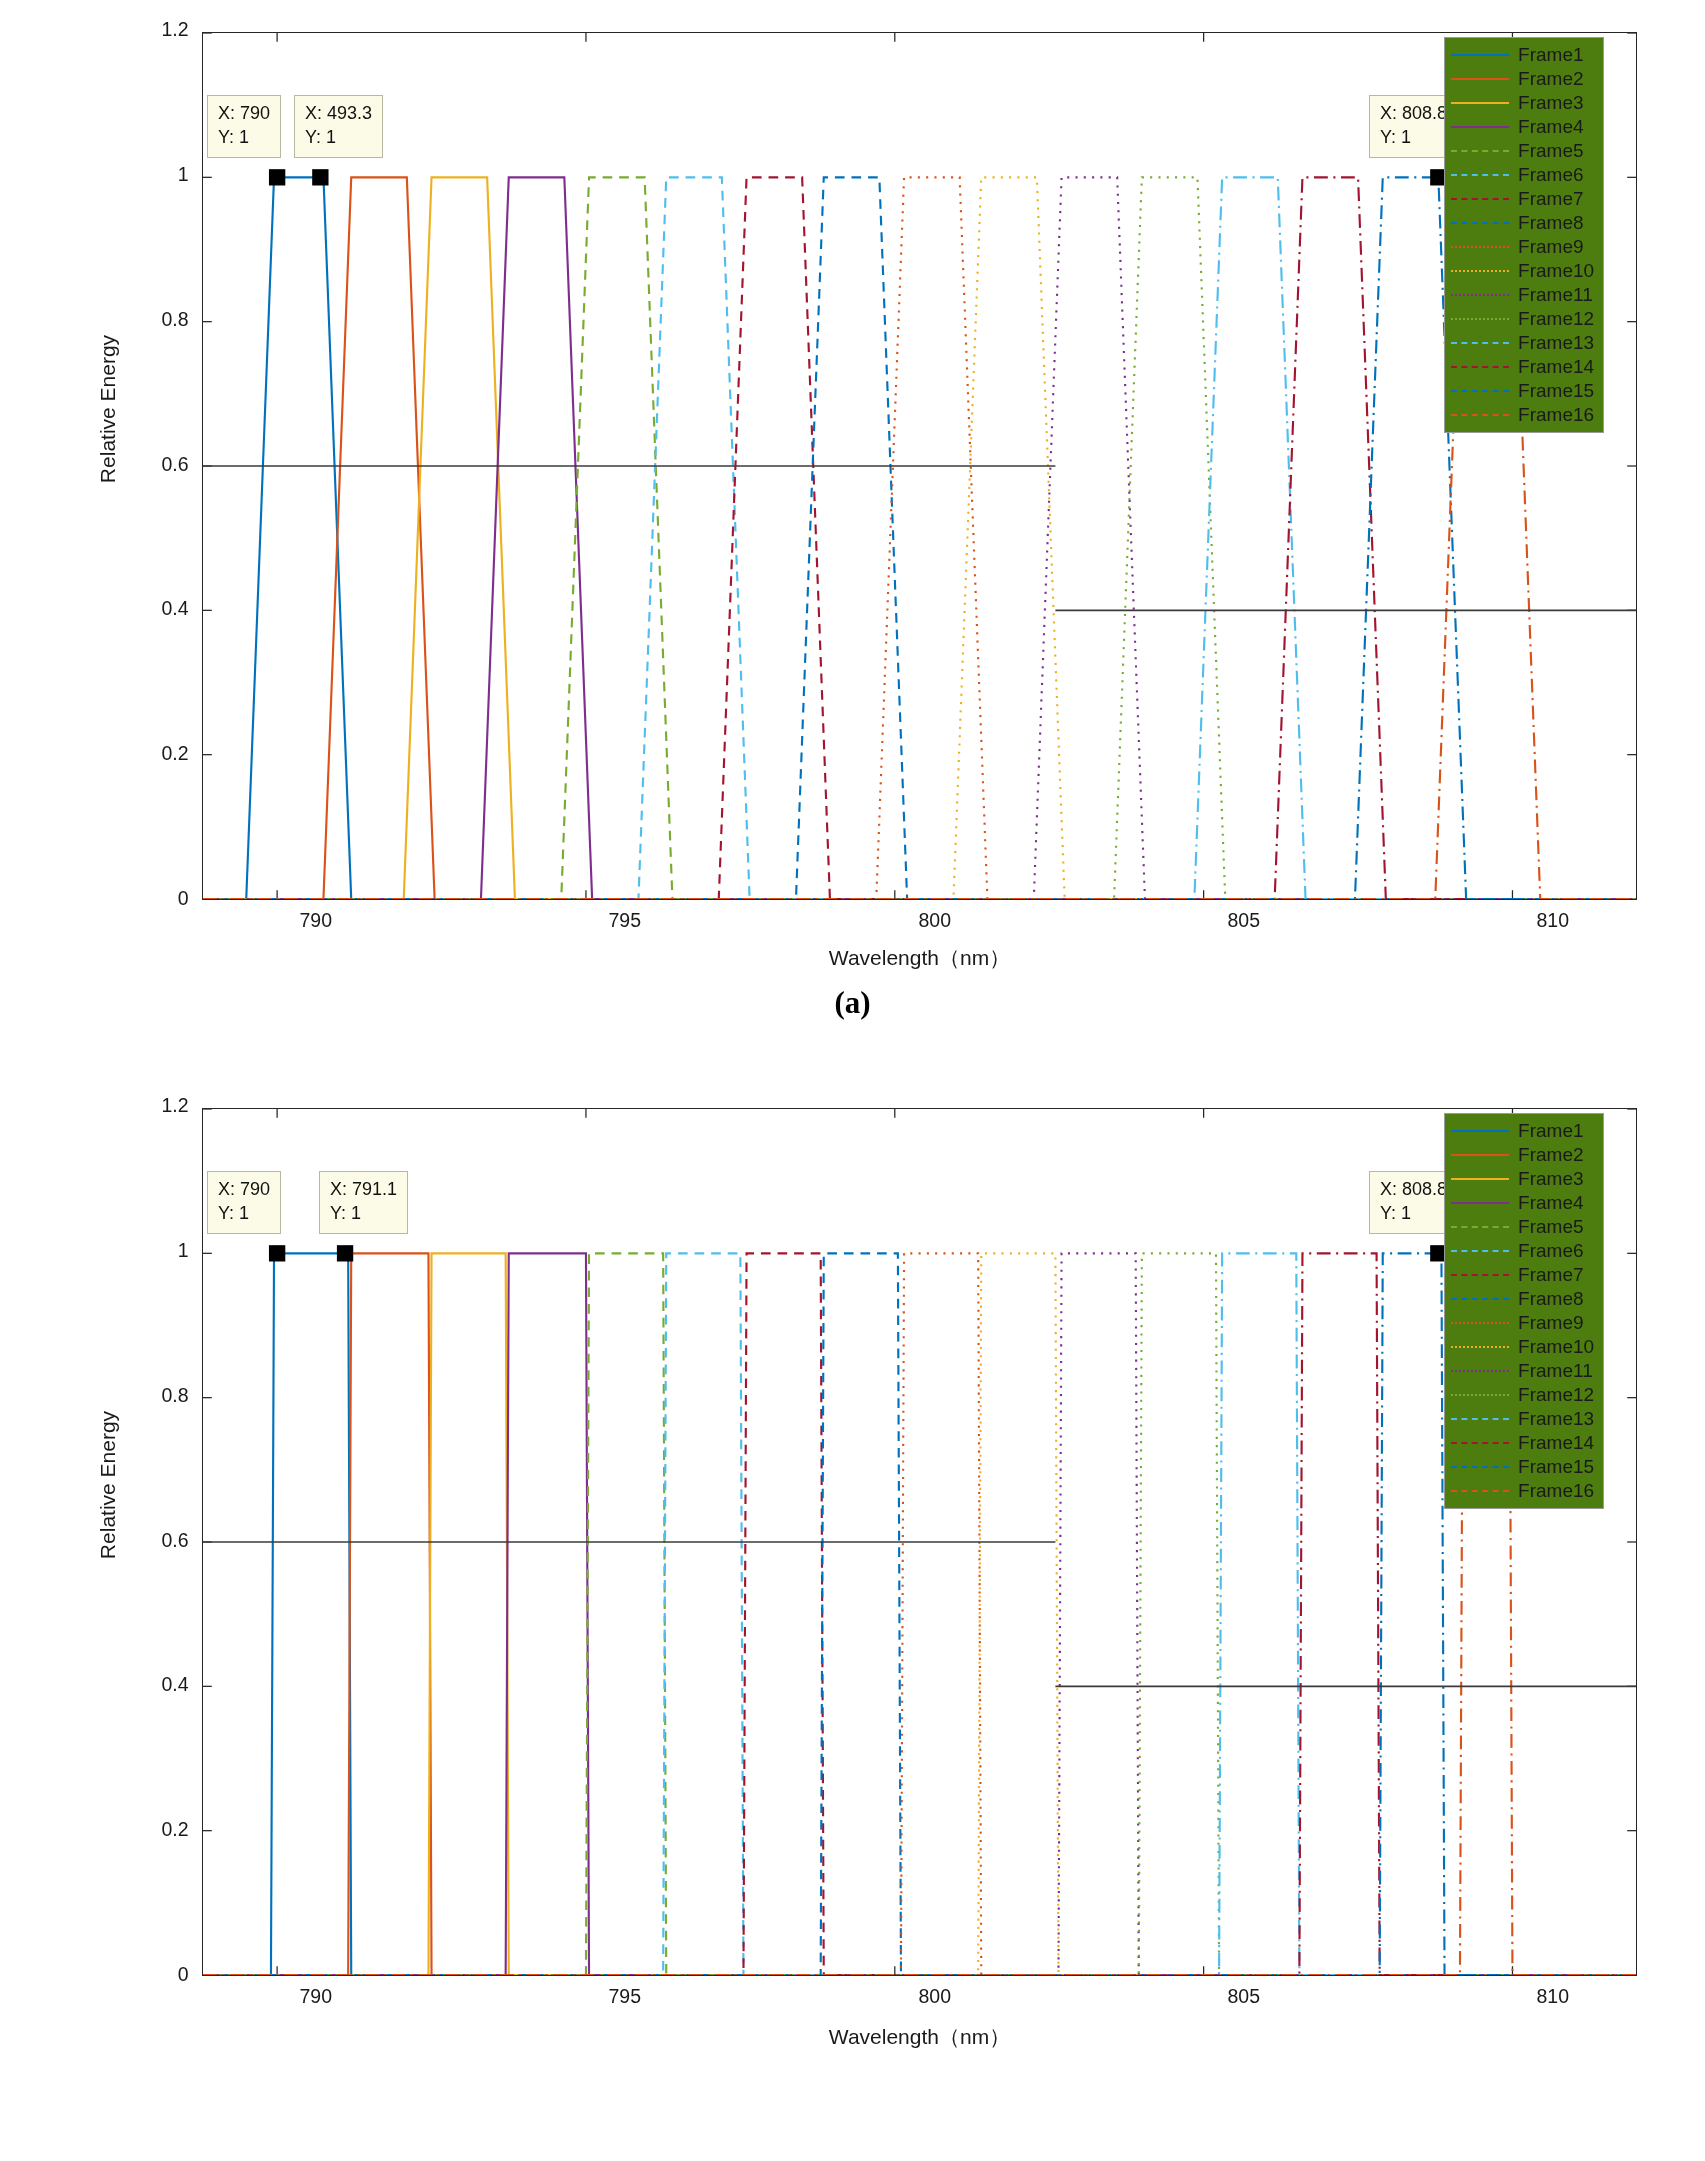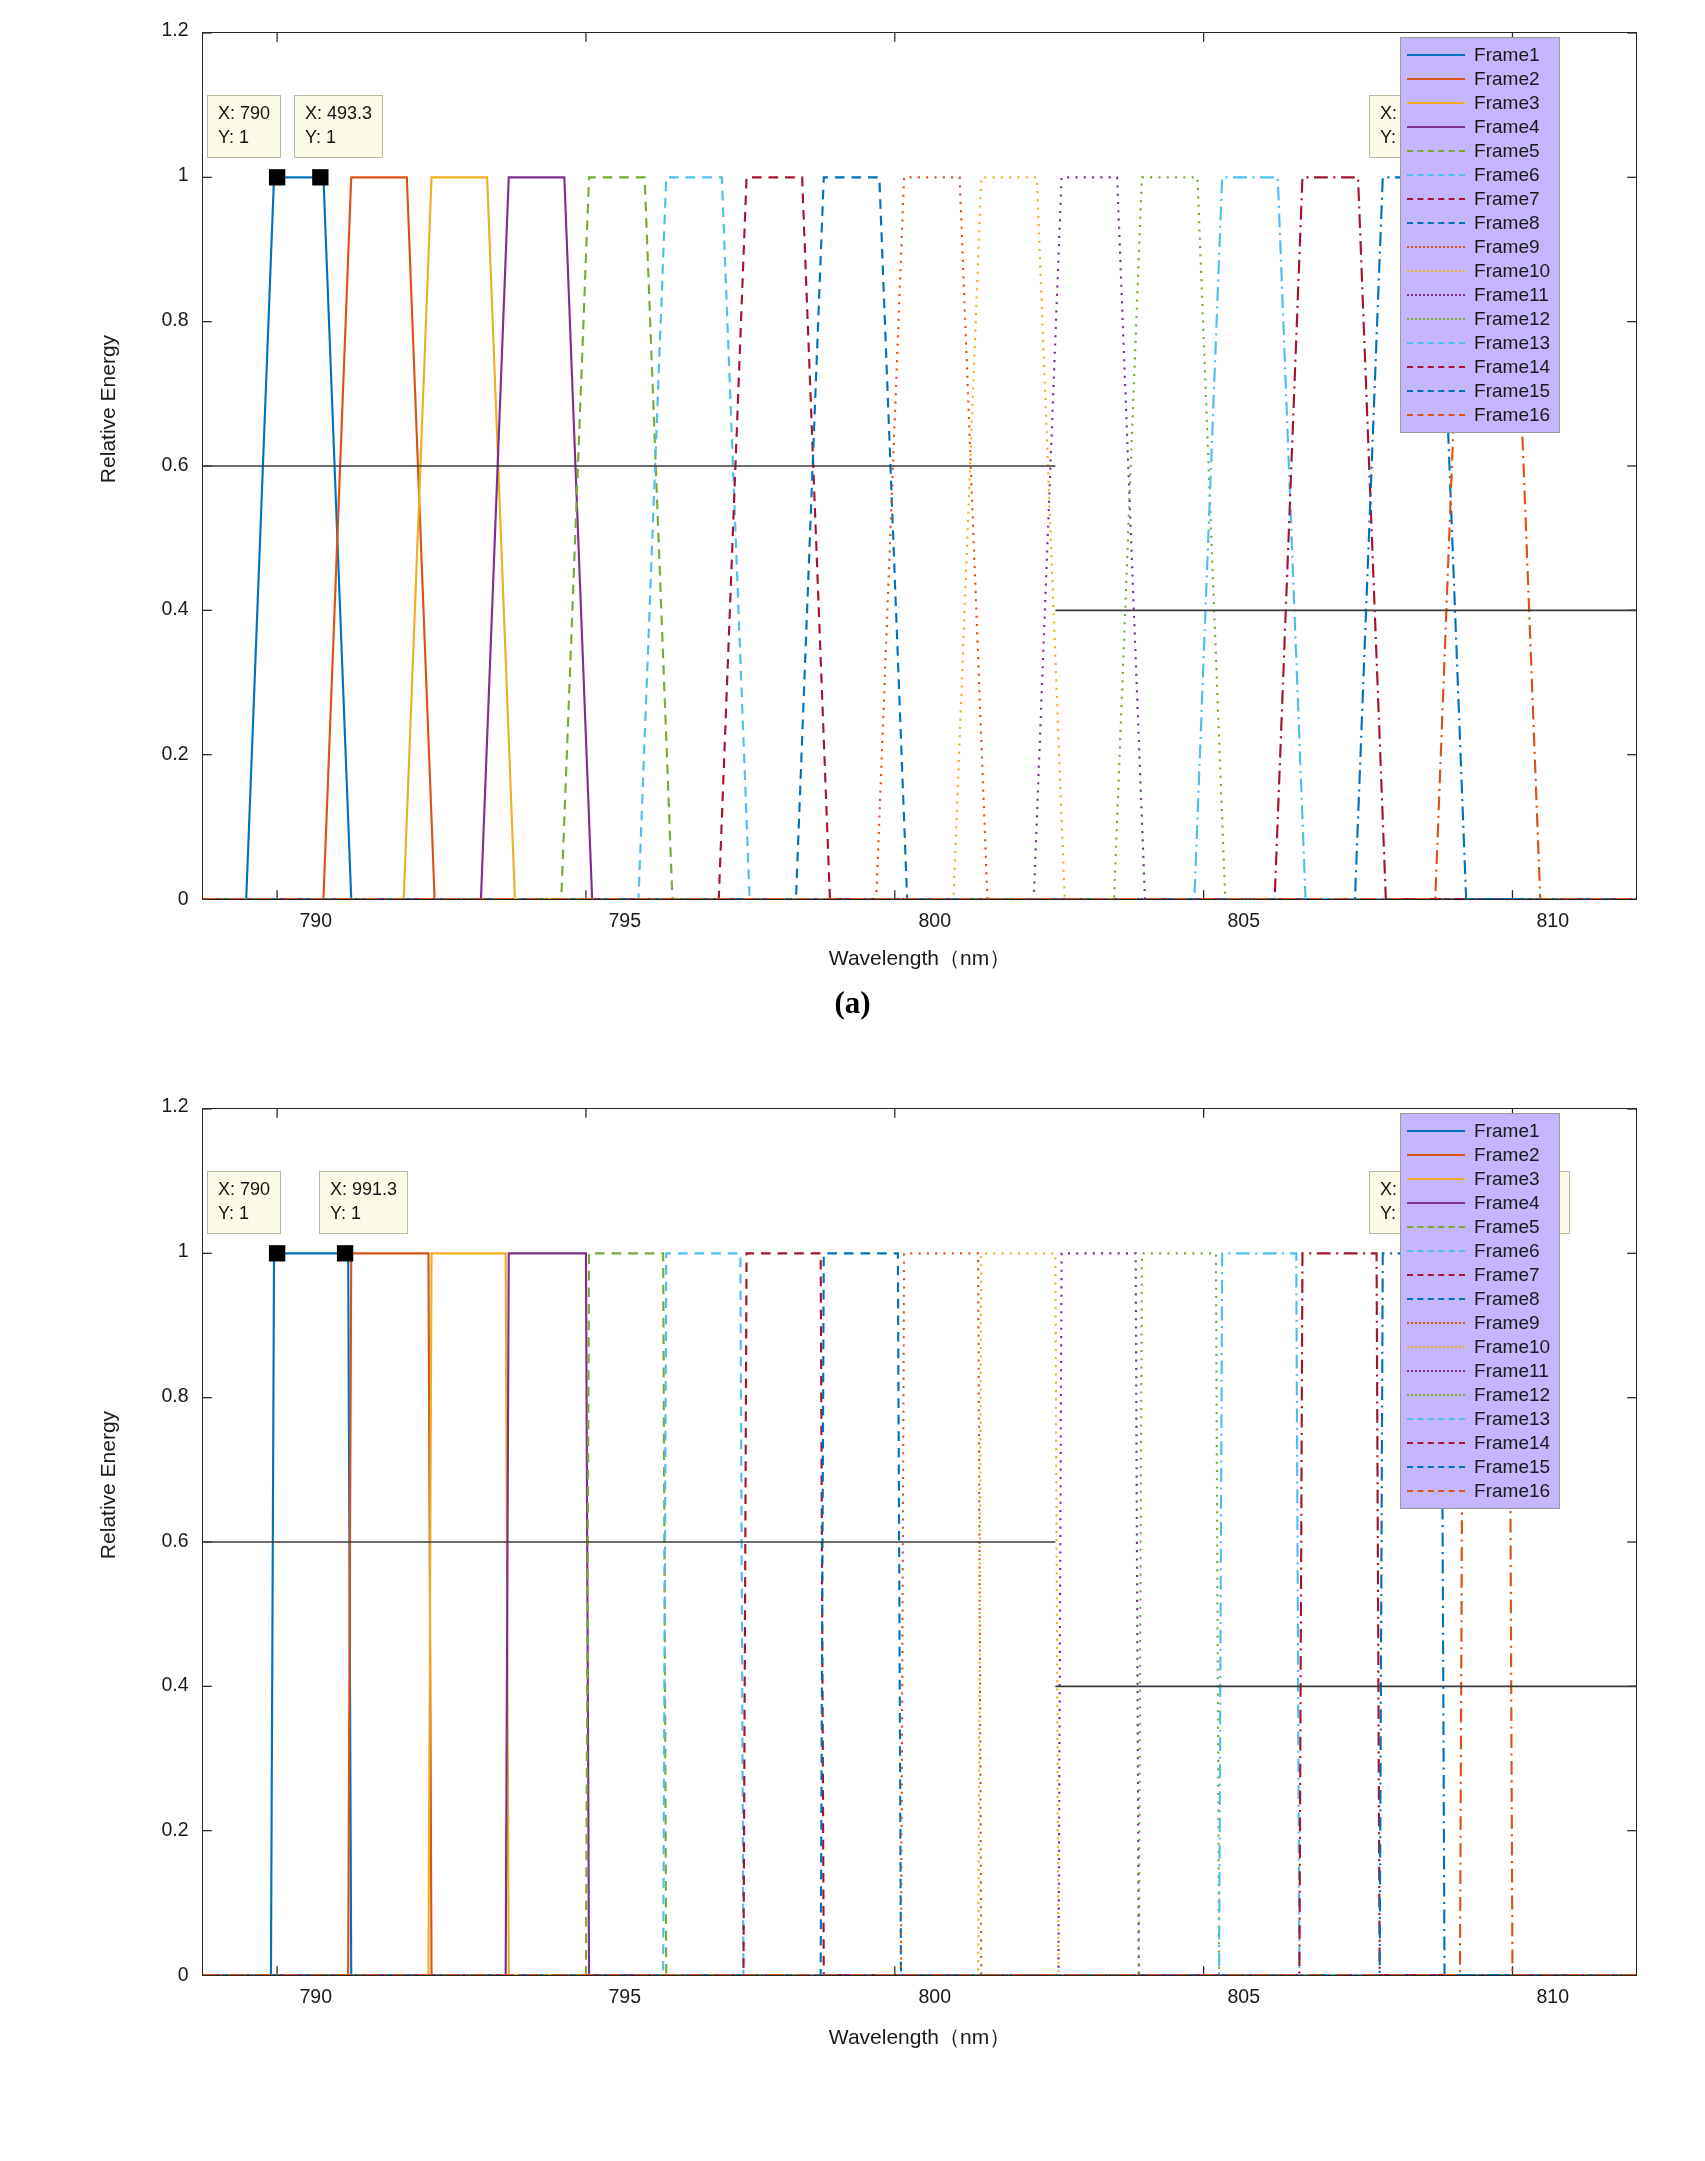--- a/index.html
+++ b/index.html
@@ -92,24 +92,25 @@
     font-size: 18px;
     line-height: 1.32;
     color: #111111;
     white-space: nowrap;
     z-index: 20;
   }
   .datatip div { display: block; }
 
   .legend {
     position: absolute;
-    background: #c4b5fd;
+    background: #4d7c0f;
     border: 0.9px solid #9a9a9a;
     padding: 5px 8.8px 5px 6.3px;
     z-index: 25;
+    margin-left: 44px;
   }
   #legend-a { left: 1318px; top: 17.6px; }
   #legend-b { left: 1318px; top: 17.6px; }
   .legend-row {
     display: flex;
     align-items: center;
     height: 24px;
   }
   .legend-line {
     width: 58px;
@@ -375,21 +376,21 @@
           <div class="xtick" style="left: 756px; top: 890px;">800</div>
           <div class="xtick" style="left: 1065px; top: 890px;">805</div>
           <div class="xtick" style="left: 1374px; top: 890px;">810</div>
         </div>
       <div id="tips-b">
           <div class="datatip" style="left: 125px; top: 76px;">
             <div>X: 790</div>
             <div>Y: 1</div>
           </div>
           <div class="datatip" style="left: 237px; top: 76px;">
-            <div>X: 991.3</div>
+            <div>X: 791.1</div>
             <div>Y: 1</div>
           </div>
           <div class="datatip" style="left: 1287px; top: 76px;">
             <div>X: 808.8</div>
             <div>Y: 1</div>
           </div>
           <div class="datatip" style="left: 1399px; top: 76px;">
             <div>X: 809.9</div>
             <div>Y: 1</div>
           </div>

